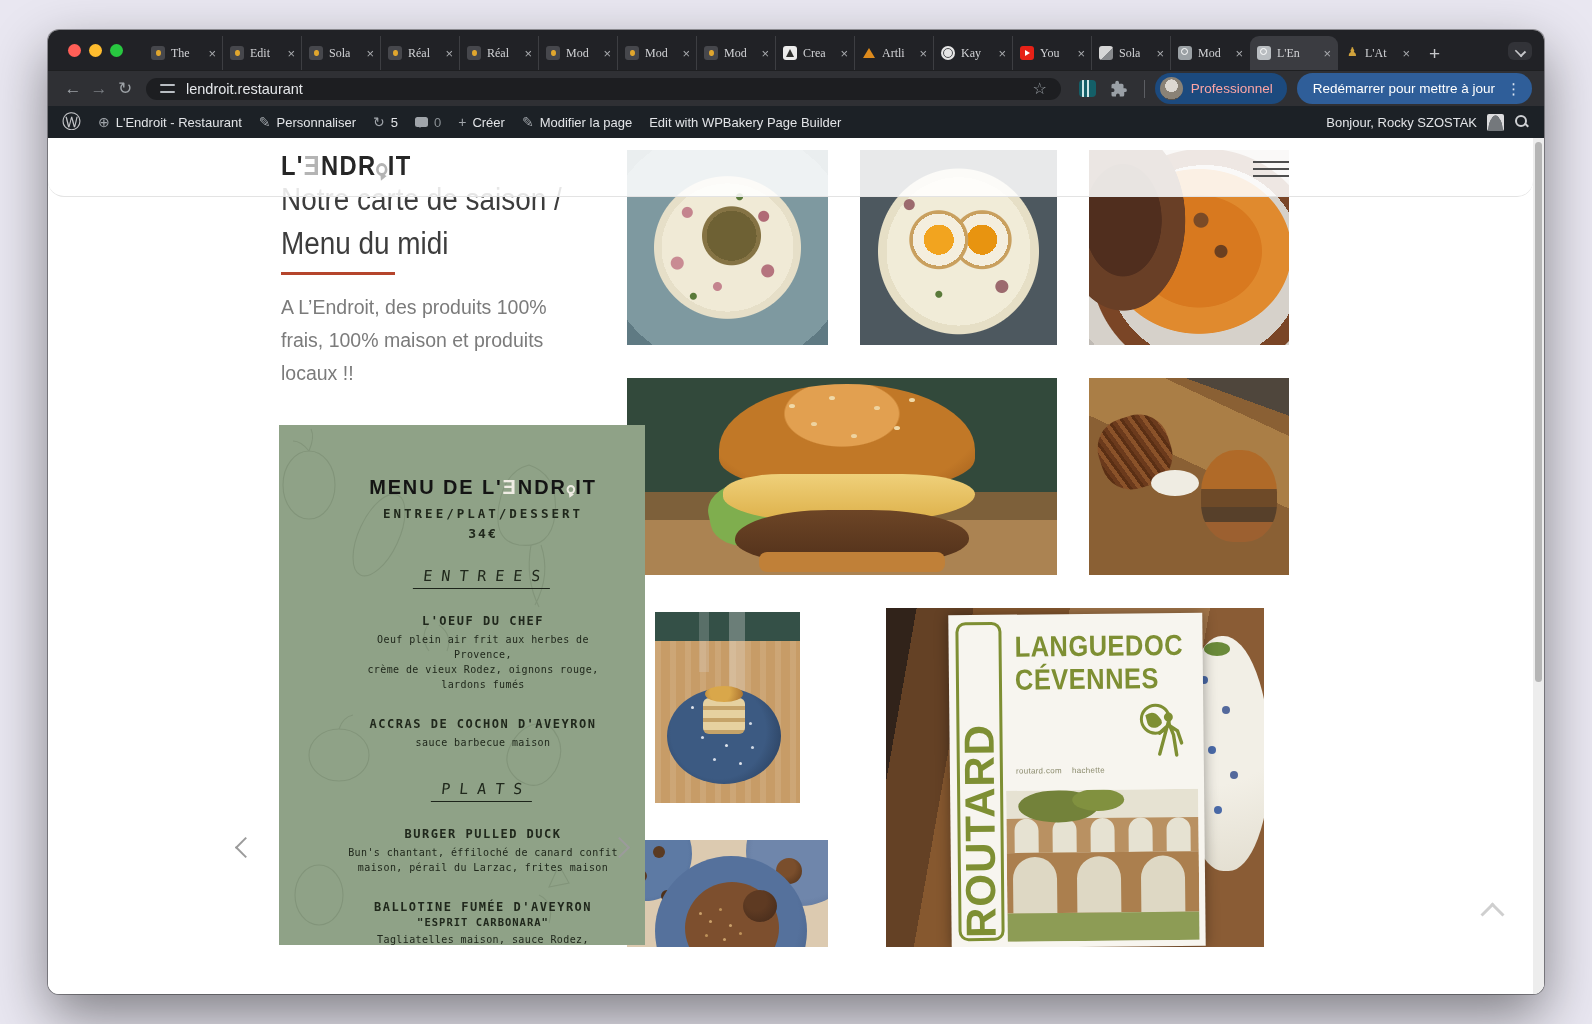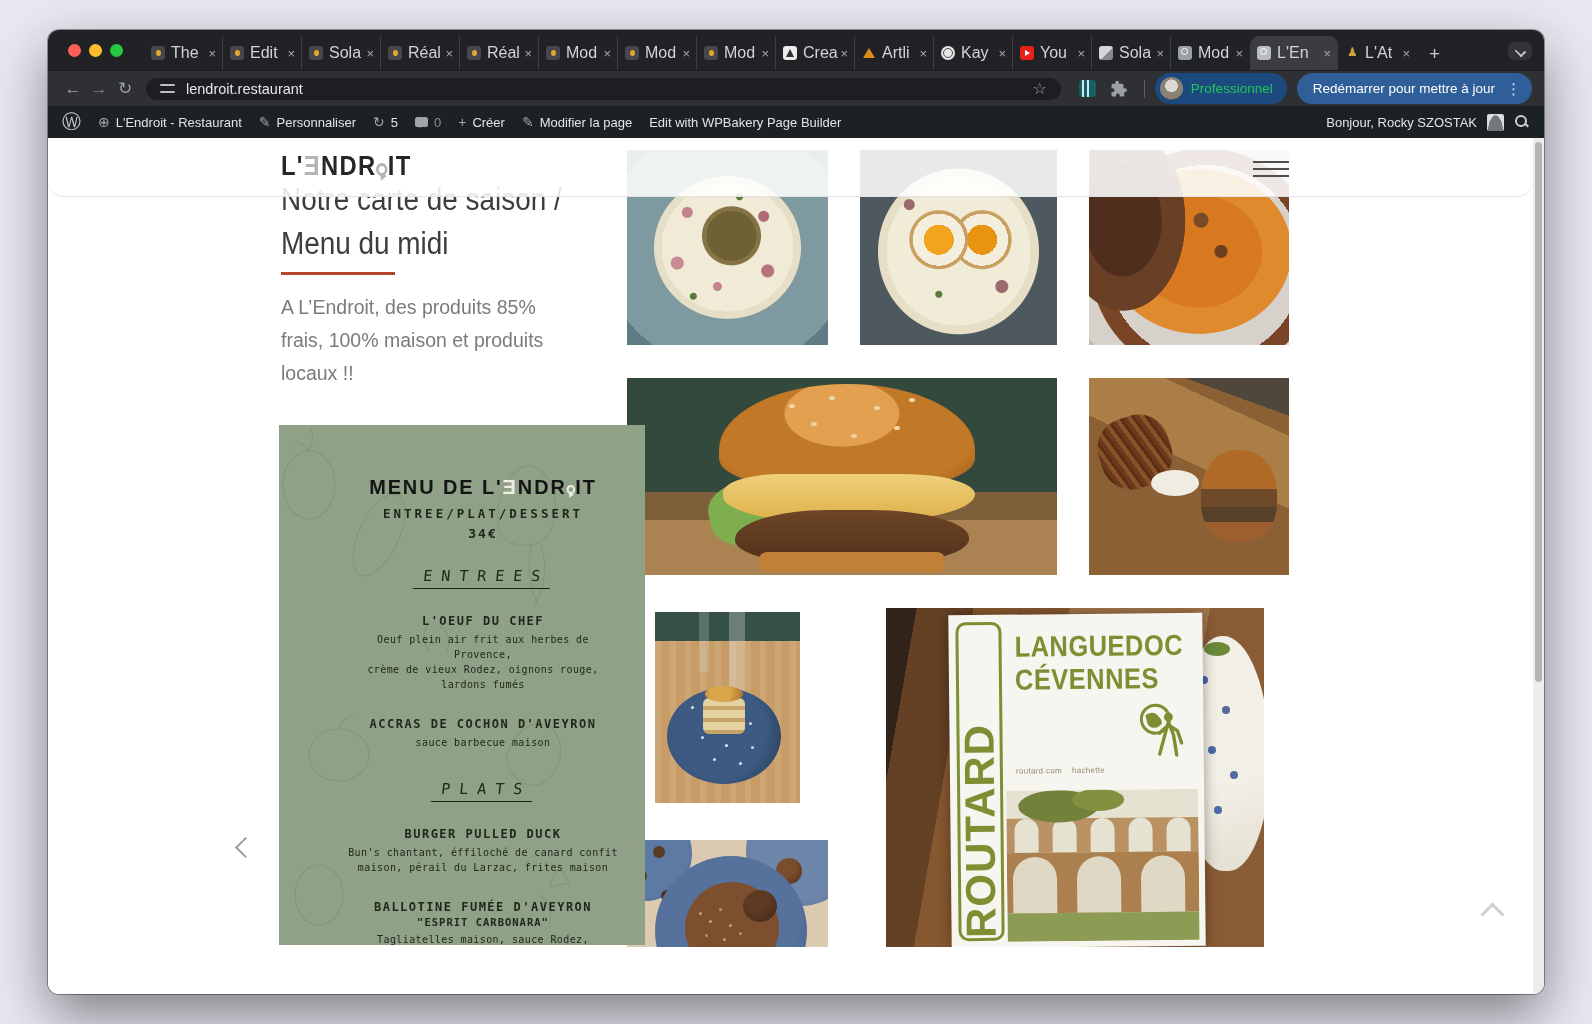--- a/index.html
+++ b/index.html
@@ -14,21 +14,21 @@
   
   .tabstrip { height:40px; background:#212226; position:relative; display:flex; align-items:flex-end;
     padding:0 46px 0 96px; flex-shrink:0; }
   .traffic { position:absolute; left:20px; top:14px; display:flex; gap:8px; }
   .tl { width:13px; height:13px; border-radius:50%; }
   .tl.red{background:#ff5f57}.tl.yel{background:#febc2e}.tl.grn{background:#28c840}
   .tab { width:79px; height:34px; display:flex; align-items:center; padding:0 7px; cursor:default;
     box-shadow: inset -1px 0 0 rgba(255,255,255,.13); }
   .tab.active { background:#3b3c41; border-radius:9px 9px 0 0; box-shadow:none; width:88px; }
   .tab.active + .tab, .tab:has(+ .tab.active){ box-shadow:none; }
-  .tlabel { color:#d2d3d6; font-size:16px; white-space:nowrap; overflow:hidden; max-width:36px; margin-right:2px;}
+  .tlabel { color:#d2d3d6; font-size:12px; white-space:nowrap; overflow:hidden; max-width:36px; margin-right:2px;font-family:Liberation Serif, serif;}
   .tclose { color:#a9abaf; font-size:13px; margin-left:auto; }
   .fav { width:14px; height:14px; border-radius:3px; margin-right:6px; flex-shrink:0; position:relative; }
   .fav-dark { background:#46474c; }
   .fav-dark::after{content:"";position:absolute;left:4.5px;top:3.5px;width:5px;height:6.5px;border-radius:50%;background:#e0a62e;}
   .fav-crea { background:#ececec; }
   .fav-crea::after{content:"";position:absolute;left:3px;top:3px;border-left:4px solid transparent;border-right:4px solid transparent;border-bottom:8px solid #30312f;}
   .fav-tri { background:transparent; }
   .fav-tri::after{content:"";position:absolute;left:1px;top:2px;border-left:6px solid transparent;border-right:6px solid transparent;border-bottom:10px solid #dd8a1c;}
   .fav-globe { background:#e6e6e6; border-radius:50%; }
   .fav-globe::after{content:"";position:absolute;inset:2px;border:1.6px solid #4c4f52;border-radius:50%;}
@@ -53,21 +53,21 @@
   .tune { width:15px; height:11px; position:relative; margin-right:11px; }
   .tune::before{content:"";position:absolute;left:0;right:0;top:1px;height:2px;border-radius:2px;background:#b9bdc2;}
   .tune::after{content:"";position:absolute;left:0;right:0;bottom:1px;height:2px;border-radius:2px;background:#b9bdc2;}
   .urltext { color:#e5e7ea; font-size:14.5px; }
   .star { margin-left:auto; color:#9aa0a6; font-size:16px; }
   .ext-teal { width:17px; height:17px; border-radius:4px; margin:0 8px;
     background:linear-gradient(90deg,#145f68 0 3px,#cfe8e8 3px 5px,#145f68 5px 8px,#cfe8e8 8px 10px,#145f68 10px 17px); }
   .puzzle { width:18px; height:18px; margin:0 6px; }
   .tdivider { width:1px; height:18px; background:#5c5e63; margin:0 10px; }
   .profile { height:31px; border-radius:16px; background:#1c4a7e; display:flex; align-items:center;
-    padding:0 14px 0 5px; gap:8px; color:#22c55e; font-size:13.5px; margin-right:10px; }
+    padding:0 14px 0 5px; gap:8px; color:#fca5a5; font-size:13.5px; margin-right:10px; }
   .avatar { width:23px; height:23px; border-radius:50%;
     background:radial-gradient(circle at 50% 38%,#ddd8d1 0 34%,#8a8276 35% 72%,#57514a 73%); }
   .updatebtn { height:31px; border-radius:16px; background:#2f5e99; color:#fff; font-size:13.5px;
     display:flex; align-items:center; padding:0 11px 0 16px; gap:11px; }
   .dots { color:#dbe5f2; font-size:15px; letter-spacing:0; }
 
   
   .adminbar { height:32px; background:#1c2126; display:flex; align-items:center; gap:17px;
     padding:0 14px; color:#e2e4e7; font-size:13px; flex-shrink:0; }
   .ab-item { display:flex; align-items:center; gap:6px; white-space:nowrap; }
@@ -459,21 +459,21 @@
         <div class="truffle"></div>
       </div>
     </div>
 
     <div class="heading">
       <div>Notre carte de saison /</div>
       <div>Menu du midi</div>
     </div>
     <div class="redline"></div>
     <div class="intro">
-      <div>A L’Endroit, des produits 85%</div>
+      <div>A L’Endroit, des produits 100%</div>
       <div>frais, 100% maison et produits</div>
       <div>locaux !!</div>
     </div>
 
     <div class="menucard">
       <svg class="carddeco" width="311" height="520" viewBox="0 0 311 520">
         <g fill="none" stroke="#3e4c36" stroke-width="1.1" opacity="0.35">
           <ellipse cx="30" cy="60" rx="26" ry="34"></ellipse>
             <path d="M30 26 q6 -14 2 -22 M30 26 q-8 -10 -16 -10"></path>
           <ellipse cx="100" cy="110" rx="20" ry="44" transform="rotate(25 100 110)"></ellipse>

